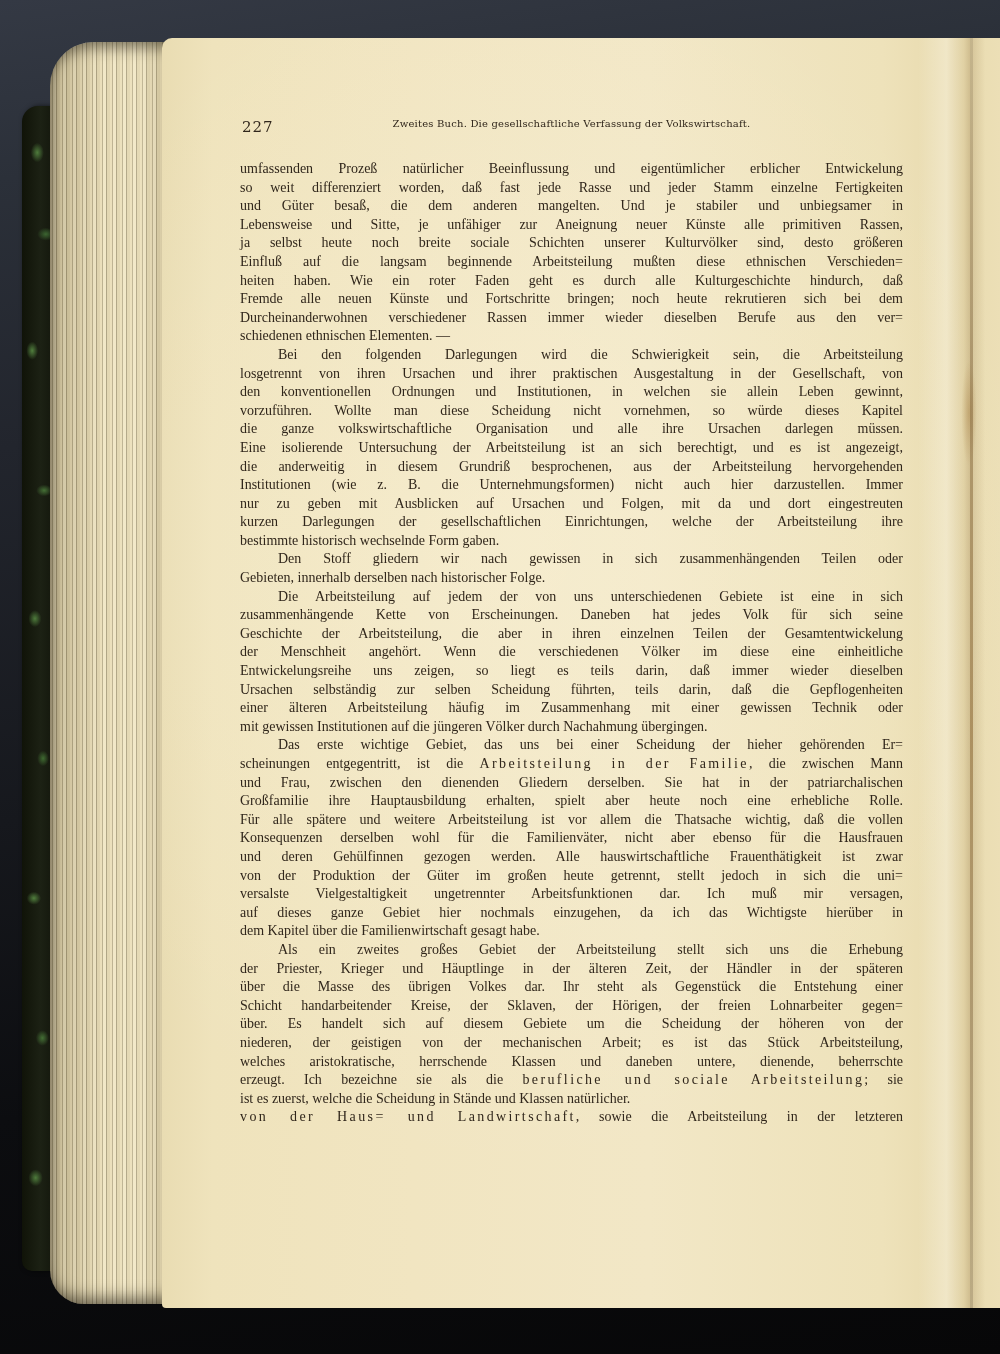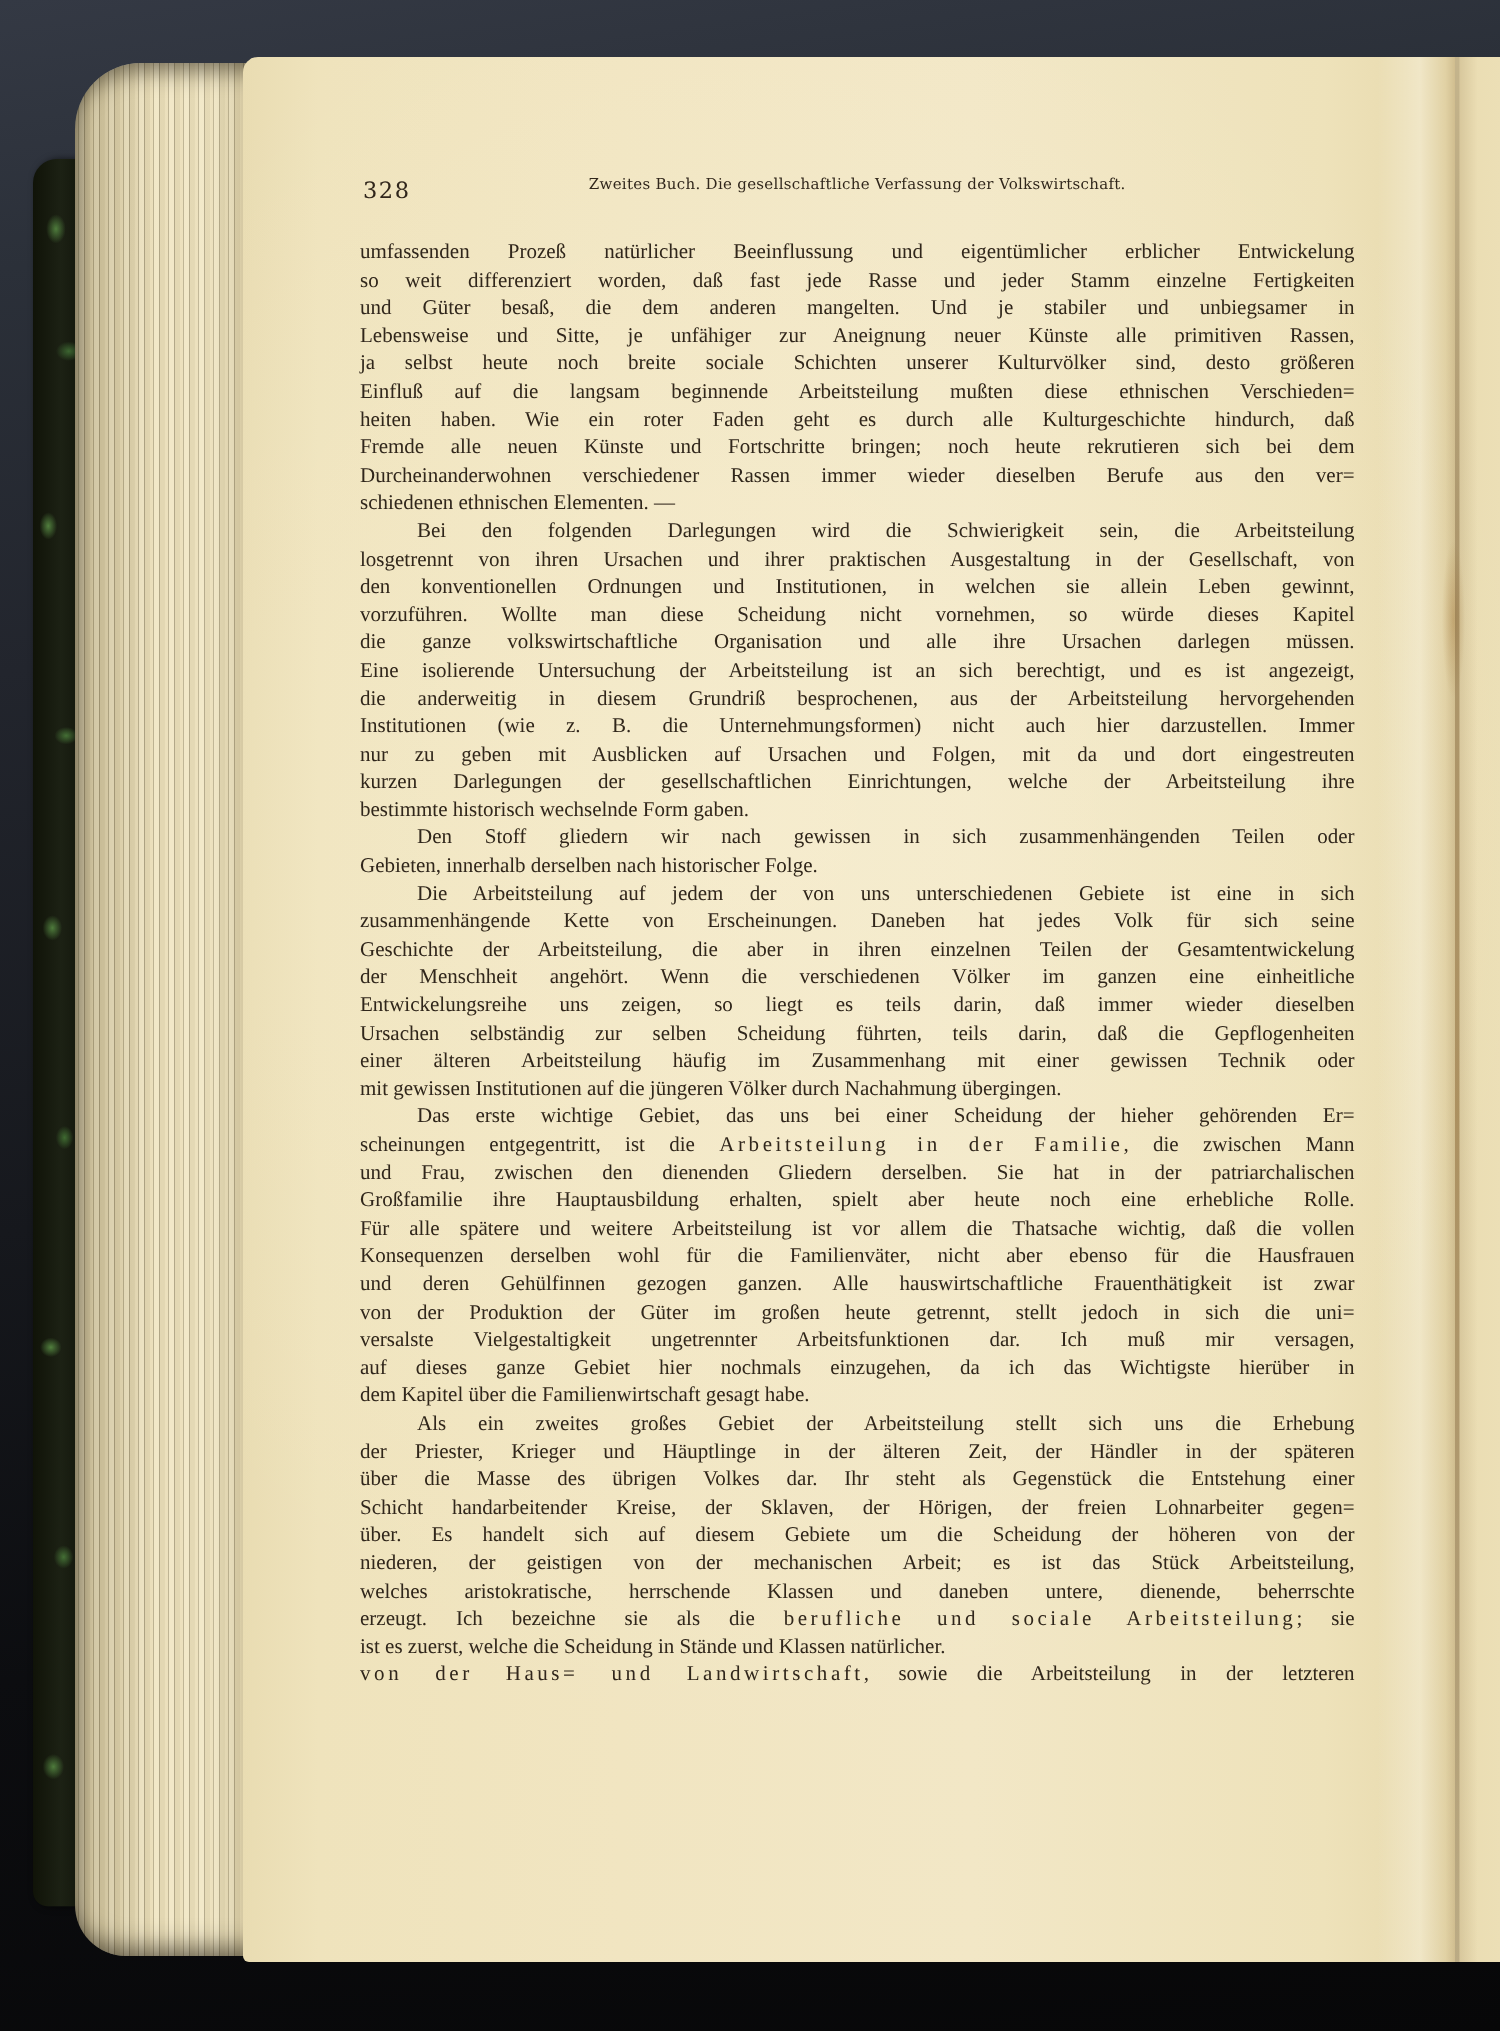--- a/index.html
+++ b/index.html
@@ -151,21 +151,21 @@
   <div class="fore-edge"></div>
 
   <div class="page">
     <div class="gutter-streak"></div>
     <div class="gutter-stain"></div>
     <div class="gutter-crease"></div>
     <div class="facing-page-sliver"></div>
 
     <div class="print">
       <div class="page-header">
-        <span class="page-number">328</span>
+        <span class="page-number">227</span>
         <div class="running-head">Zweites Buch. Die gesellschaftliche Verfassung der Volkswirtschaft.</div>
       </div>
       <div class="text-block">
           <div class="line">umfassenden Prozeß natürlicher Beeinflussung und eigentümlicher erblicher Entwickelung</div>
           <div class="line">so weit differenziert worden, daß fast jede Rasse und jeder Stamm einzelne Fertigkeiten</div>
           <div class="line">und Güter besaß, die dem anderen mangelten. Und je stabiler und unbiegsamer in</div>
           <div class="line">Lebensweise und Sitte, je unfähiger zur Aneignung neuer Künste alle primitiven Rassen,</div>
           <div class="line">ja selbst heute noch breite sociale Schichten unserer Kulturvölker sind, desto größeren</div>
           <div class="line">Einfluß auf die langsam beginnende Arbeitsteilung mußten diese ethnischen Verschieden=</div>
           <div class="line">heiten haben. Wie ein roter Faden geht es durch alle Kulturgeschichte hindurch, daß</div>
@@ -181,32 +181,32 @@
           <div class="line">die anderweitig in diesem Grundriß besprochenen, aus der Arbeitsteilung hervorgehenden</div>
           <div class="line">Institutionen (wie z. B. die Unternehmungsformen) nicht auch hier darzustellen. Immer</div>
           <div class="line">nur zu geben mit Ausblicken auf Ursachen und Folgen, mit da und dort eingestreuten</div>
           <div class="line">kurzen Darlegungen der gesellschaftlichen Einrichtungen, welche der Arbeitsteilung ihre</div>
           <div class="line last">bestimmte historisch wechselnde Form gaben.</div>
           <div class="line indent">Den Stoff gliedern wir nach gewissen in sich zusammenhängenden Teilen oder</div>
           <div class="line last">Gebieten, innerhalb derselben nach historischer Folge.</div>
           <div class="line indent">Die Arbeitsteilung auf jedem der von uns unterschiedenen Gebiete ist eine in sich</div>
           <div class="line">zusammenhängende Kette von Erscheinungen. Daneben hat jedes Volk für sich seine</div>
           <div class="line">Geschichte der Arbeitsteilung, die aber in ihren einzelnen Teilen der Gesamtentwickelung</div>
-          <div class="line">der Menschheit angehört. Wenn die verschiedenen Völker im ganzen eine einheitliche</div>
+          <div class="line">der Menschheit angehört. Wenn die verschiedenen Völker im diese eine einheitliche</div>
           <div class="line">Entwickelungsreihe uns zeigen, so liegt es teils darin, daß immer wieder dieselben</div>
           <div class="line">Ursachen selbständig zur selben Scheidung führten, teils darin, daß die Gepflogenheiten</div>
           <div class="line">einer älteren Arbeitsteilung häufig im Zusammenhang mit einer gewissen Technik oder</div>
           <div class="line last">mit gewissen Institutionen auf die jüngeren Völker durch Nachahmung übergingen.</div>
           <div class="line indent">Das erste wichtige Gebiet, das uns bei einer Scheidung der hieher gehörenden Er=</div>
           <div class="line">scheinungen entgegentritt, ist die <span class="sp">Arbeitsteilung in der Familie</span>, die zwischen Mann</div>
           <div class="line">und Frau, zwischen den dienenden Gliedern derselben. Sie hat in der patriarchalischen</div>
           <div class="line">Großfamilie ihre Hauptausbildung erhalten, spielt aber heute noch eine erhebliche Rolle.</div>
           <div class="line">Für alle spätere und weitere Arbeitsteilung ist vor allem die Thatsache wichtig, daß die vollen</div>
           <div class="line">Konsequenzen derselben wohl für die Familienväter, nicht aber ebenso für die Hausfrauen</div>
-          <div class="line">und deren Gehülfinnen gezogen ganzen. Alle hauswirtschaftliche Frauenthätigkeit ist zwar</div>
+          <div class="line">und deren Gehülfinnen gezogen werden. Alle hauswirtschaftliche Frauenthätigkeit ist zwar</div>
           <div class="line">von der Produktion der Güter im großen heute getrennt, stellt jedoch in sich die uni=</div>
           <div class="line">versalste Vielgestaltigkeit ungetrennter Arbeitsfunktionen dar. Ich muß mir versagen,</div>
           <div class="line">auf dieses ganze Gebiet hier nochmals einzugehen, da ich das Wichtigste hierüber in</div>
           <div class="line last">dem Kapitel über die Familienwirtschaft gesagt habe.</div>
           <div class="line indent">Als ein zweites großes Gebiet der Arbeitsteilung stellt sich uns die Erhebung</div>
           <div class="line">der Priester, Krieger und Häuptlinge in der älteren Zeit, der Händler in der späteren</div>
           <div class="line">über die Masse des übrigen Volkes dar. Ihr steht als Gegenstück die Entstehung einer</div>
           <div class="line">Schicht handarbeitender Kreise, der Sklaven, der Hörigen, der freien Lohnarbeiter gegen=</div>
           <div class="line">über. Es handelt sich auf diesem Gebiete um die Scheidung der höheren von der</div>
           <div class="line">niederen, der geistigen von der mechanischen Arbeit; es ist das Stück Arbeitsteilung,</div>

